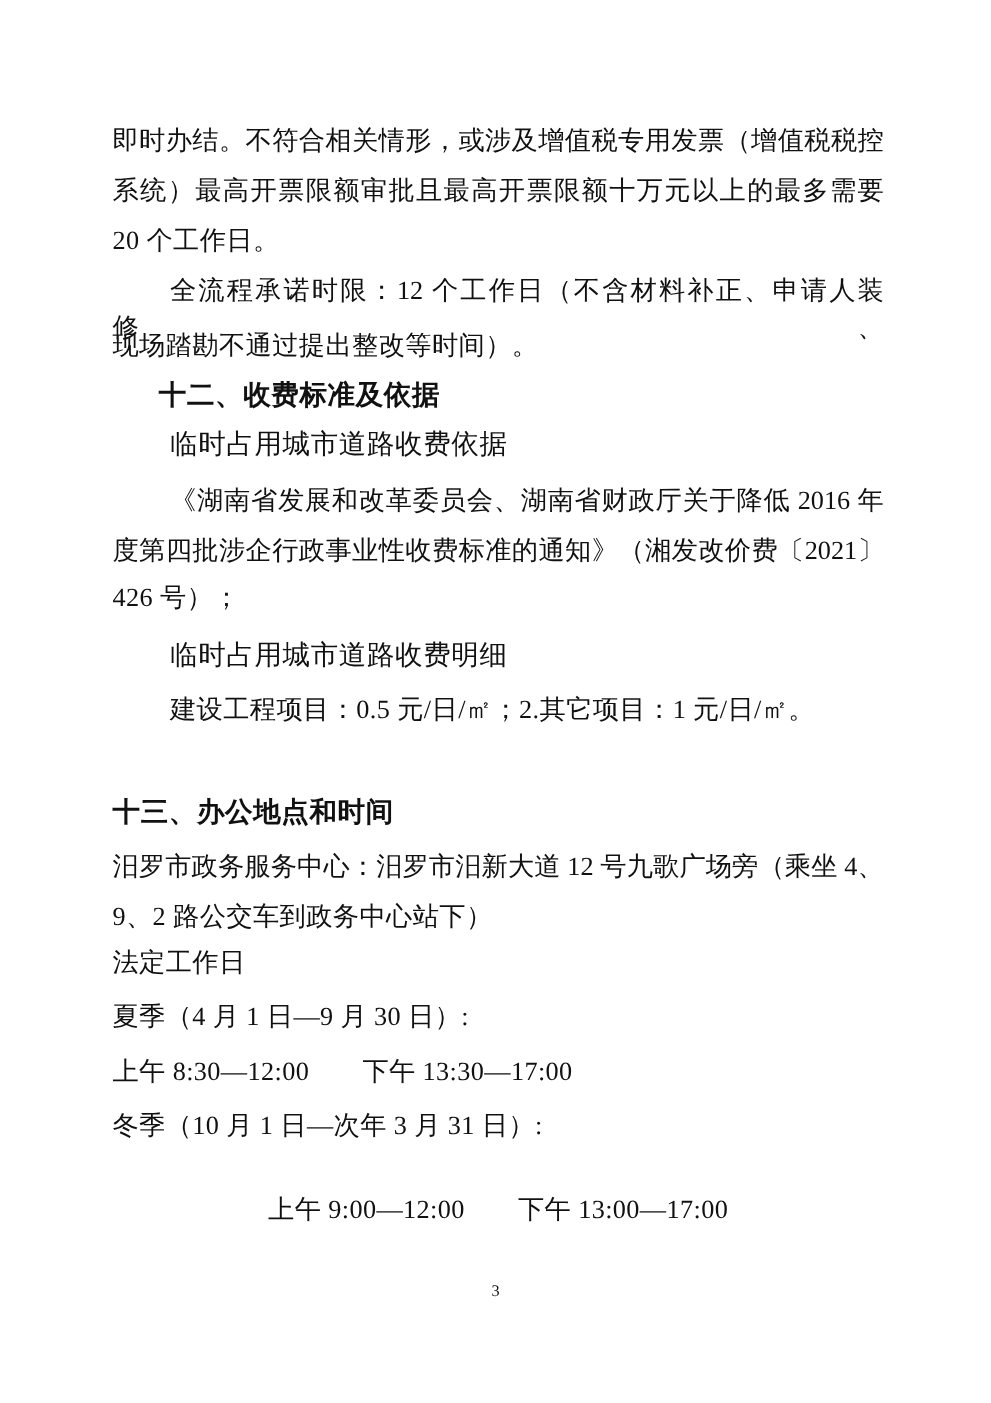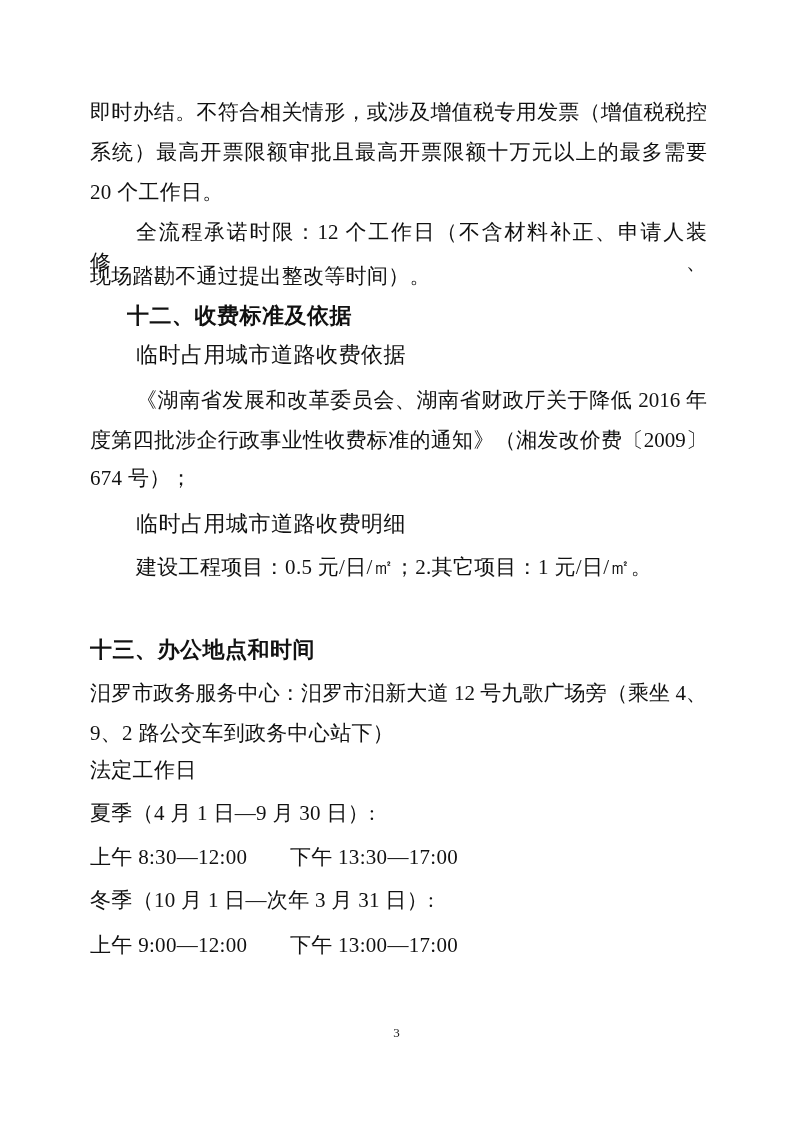--- a/index.html
+++ b/index.html
@@ -55,21 +55,21 @@
   .line:nth-child(10) { top: 463px; }
   .line:nth-child(11) { top: 509px; }
   .line:nth-child(12) { top: 552px; }
   .line:nth-child(13) { top: 635px; }
   .line:nth-child(14) { top: 678px; }
   .line:nth-child(15) { top: 718px; }
   .line:nth-child(16) { top: 755px; }
   .line:nth-child(17) { top: 798px; }
   .line:nth-child(18) { top: 842px; }
   .line:nth-child(19) { top: 885px; }
-  .line:nth-child(20) { top: 930px; }
+  .line:nth-child(20) { top: 952px; text-align: center; }
   .footer {
     position: absolute;
     top: 1025px;
     left: 0;
     width: 793px;
     text-align: center;
     font-size: 13px;
     line-height: 16px;
     color: #111111;
     font-family: "Liberation Serif", "DejaVu Serif", serif;
@@ -81,22 +81,22 @@
 <div class="page">
   <div id="doc-lines">
       <div class="line justify">即时办结。不符合相关情形，或涉及增值税专用发票（增值税税控</div>
       <div class="line justify">系统）最高开票限额审批且最高开票限额十万元以上的最多需要</div>
       <div class="line">20 个工作日。</div>
       <div class="line indent justify">全流程承诺时限：12 个工作日（不含材料补正、申请人装修、</div>
       <div class="line">现场踏勘不通过提出整改等时间）。</div>
       <div class="line h1">十二、收费标准及依据</div>
       <div class="line h2 indent">临时占用城市道路收费依据</div>
       <div class="line indent justify">《湖南省发展和改革委员会、湖南省财政厅关于降低 2016 年</div>
-      <div class="line justify">度第四批涉企行政事业性收费标准的通知》（湘发改价费〔2009〕</div>
-      <div class="line">674 号）；</div>
+      <div class="line justify">度第四批涉企行政事业性收费标准的通知》（湘发改价费〔2021〕</div>
+      <div class="line">426 号）；</div>
       <div class="line h2 indent">临时占用城市道路收费明细</div>
       <div class="line indent">建设工程项目：0.5 元/日/㎡；2.其它项目：1 元/日/㎡。</div>
       <div class="line h1">十三、办公地点和时间</div>
       <div class="line justify">汨罗市政务服务中心：汨罗市汨新大道 12 号九歌广场旁（乘坐 4、</div>
       <div class="line">9、2 路公交车到政务中心站下）</div>
       <div class="line">法定工作日</div>
       <div class="line">夏季（4 月 1 日—9 月 30 日）:</div>
       <div class="line">上午 8:30—12:00　　下午 13:30—17:00</div>
       <div class="line">冬季（10 月 1 日—次年 3 月 31 日）:</div>
       <div class="line">上午 9:00—12:00　　下午 13:00—17:00</div>

